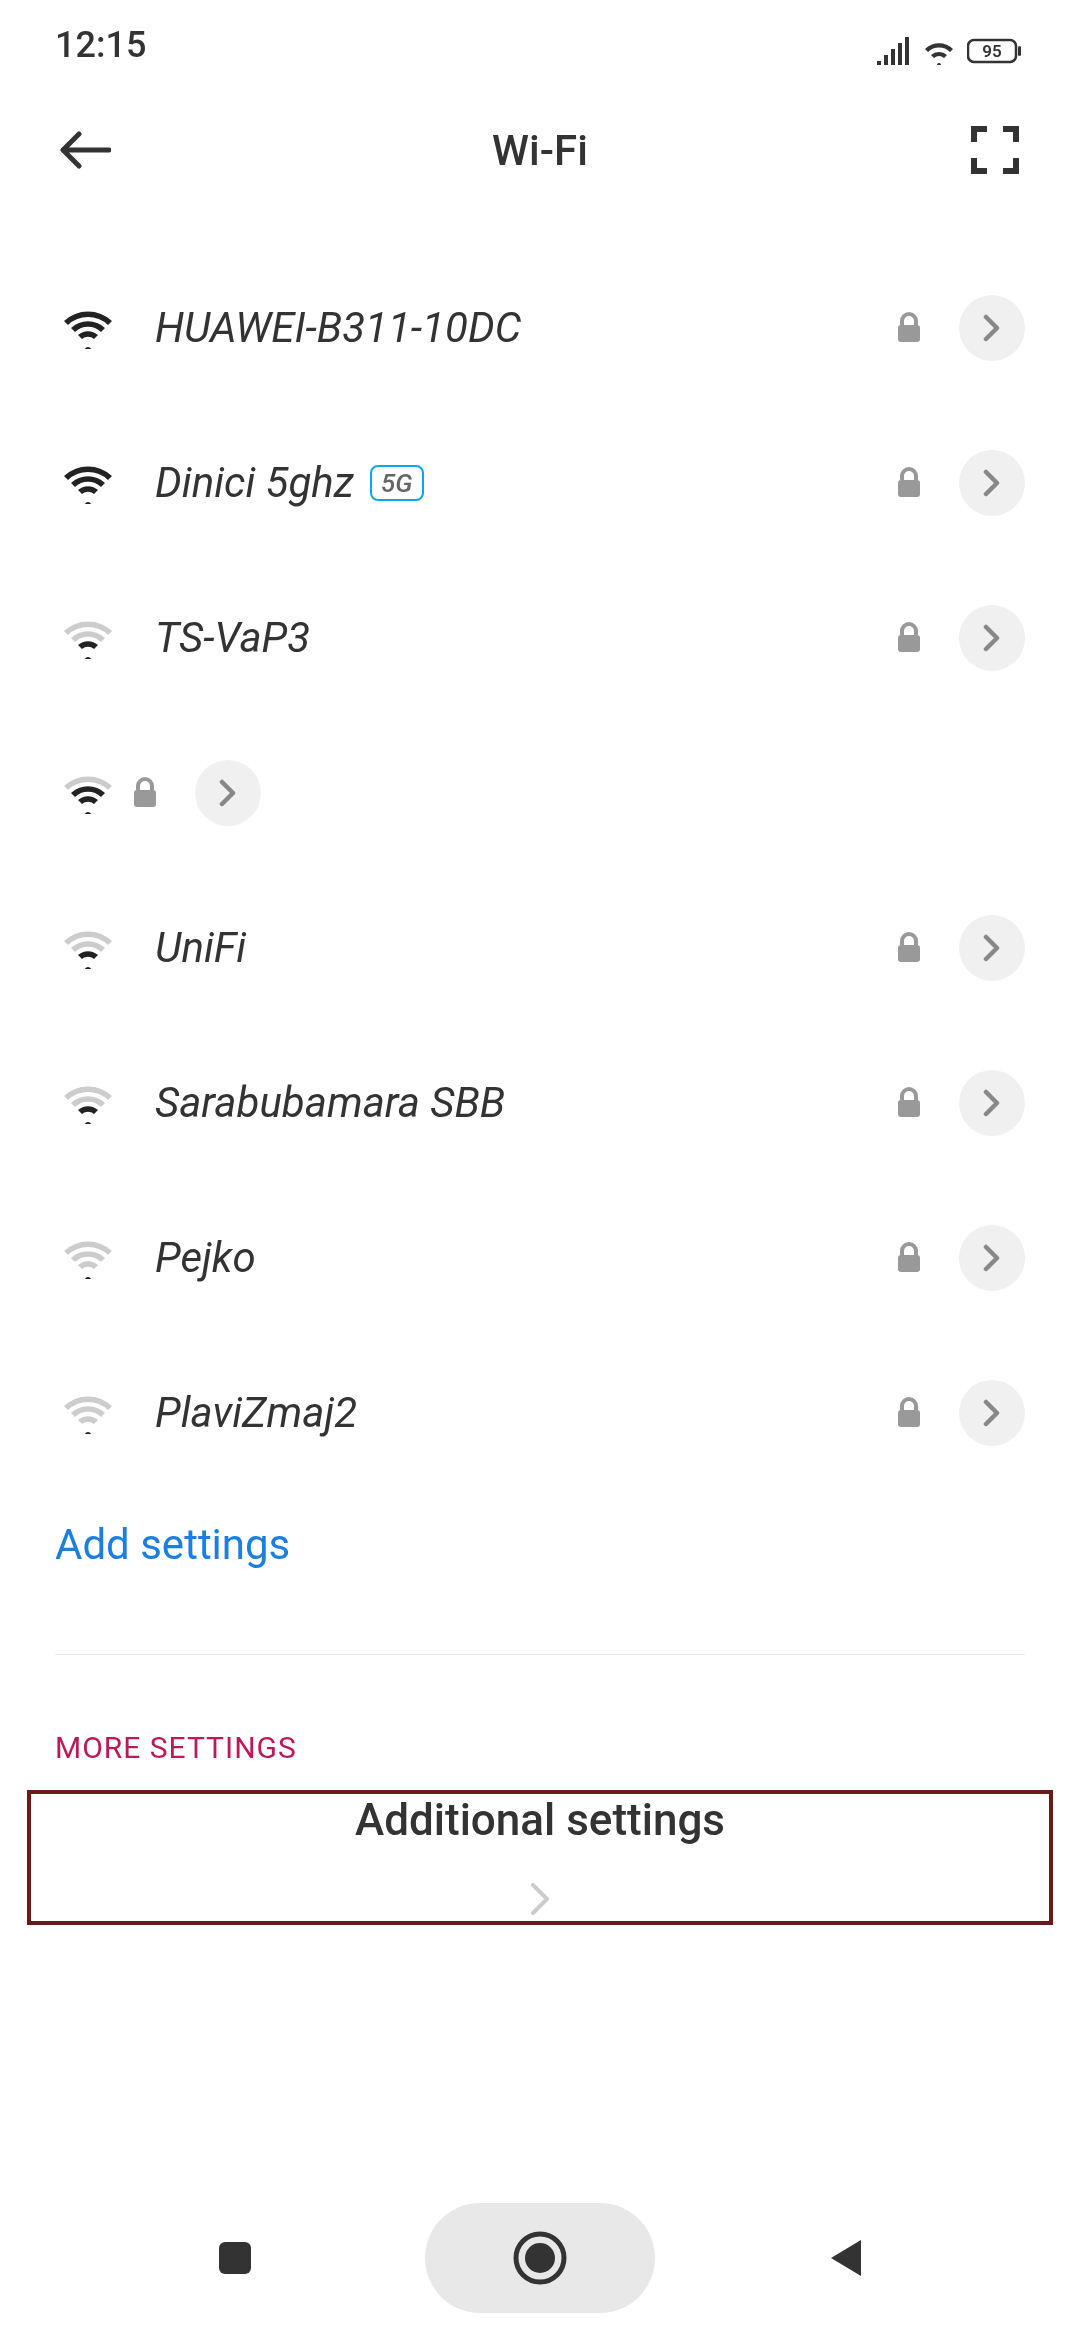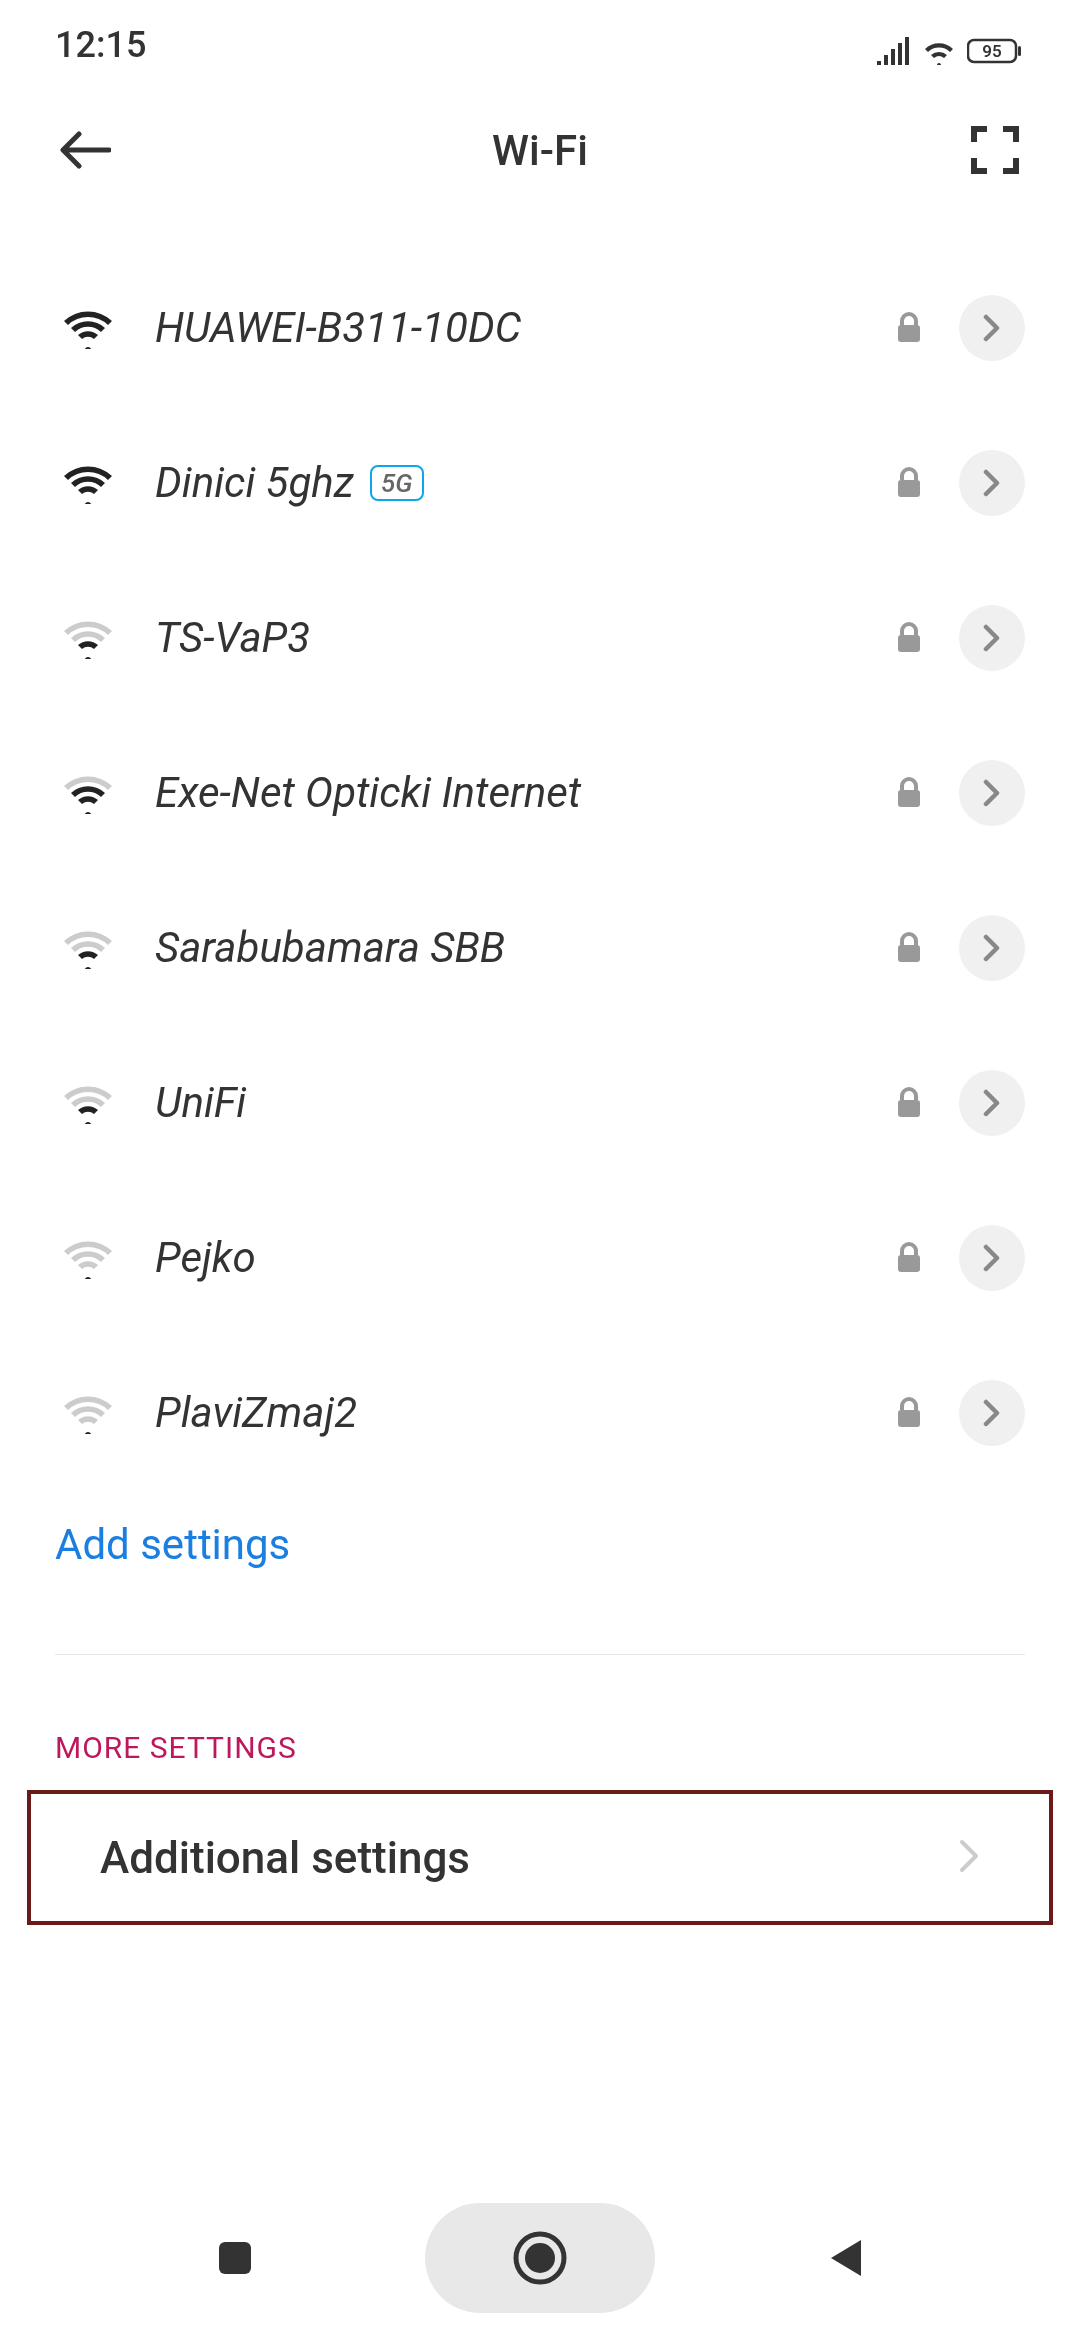--- a/index.html
+++ b/index.html
@@ -124,23 +124,24 @@
     .section-header {
       padding: 75px 55px 20px 55px;
       font-size: 30px;
       color: #be185d;
       letter-spacing: 1px;
     }
     .settings-row {
       display: flex;
       align-items: center;
       justify-content: space-between;
-      padding: 0 69px;
+      padding: 0 52px;
       height: 135px;
       margin: 5px 27px;
+      flex-direction: column;
     }
     .settings-row.highlighted {
       border: 4px solid #6b1a1a;
     }
     .settings-label {
       font-size: 44px;
       font-weight: 500;
       color: #333;
     }
     .nav-bar {
@@ -288,23 +289,20 @@
       </div>
       <div class="network-row">
         <div class="wifi-icon">
           <svg width="52" height="42" viewBox="0 0 52 42">
     <path d="M26 40 a3.5 3.5 0 1 0 0.01 0" fill="#222"></path>
     <path d="M16 28 a15 15 0 0 1 20 0 l-4 4 a9 9 0 0 0 -12 0 z" fill="#222"></path>
     <path d="M9 21 a25 25 0 0 1 34 0 l-4 4 a19 19 0 0 0 -26 0 z" fill="#222"></path>
     <path d="M2 14 a35 35 0 0 1 48 0 l-4 4 a29 29 0 0 0 -40 0 z" fill="#ccc"></path>
   </svg>
         </div>
-        <div class="network-name">
-          <span>Exe-Net Opticki Internet</span>
-        </div>
         <div class="lock-icon">
           <svg width="26" height="32" viewBox="0 0 26 32">
             <rect x="2" y="13" width="22" height="17" rx="3" fill="#999"></rect>
             <path d="M6 13 V9 a7 7 0 0 1 14 0 V13" stroke="#999" stroke-width="4" fill="none"></path>
           </svg>
         </div>
         <div class="details-btn">
           <svg width="18" height="28" viewBox="0 0 18 28">
             <path d="M3 3 L14 14 L3 25" stroke="#888" stroke-width="4.5" fill="none" stroke-linecap="round" stroke-linejoin="round"></path>
           </svg>
@@ -313,45 +311,45 @@
       <div class="network-row">
         <div class="wifi-icon">
           <svg width="52" height="42" viewBox="0 0 52 42">
     <path d="M26 40 a3.5 3.5 0 1 0 0.01 0" fill="#222"></path>
     <path d="M16 28 a15 15 0 0 1 20 0 l-4 4 a9 9 0 0 0 -12 0 z" fill="#222"></path>
     <path d="M9 21 a25 25 0 0 1 34 0 l-4 4 a19 19 0 0 0 -26 0 z" fill="#ccc"></path>
     <path d="M2 14 a35 35 0 0 1 48 0 l-4 4 a29 29 0 0 0 -40 0 z" fill="#ccc"></path>
   </svg>
         </div>
         <div class="network-name">
+          <span>UniFi</span>
+        </div>
+        <div class="lock-icon">
+          <svg width="26" height="32" viewBox="0 0 26 32">
+            <rect x="2" y="13" width="22" height="17" rx="3" fill="#999"></rect>
+            <path d="M6 13 V9 a7 7 0 0 1 14 0 V13" stroke="#999" stroke-width="4" fill="none"></path>
+          </svg>
+        </div>
+        <div class="details-btn">
+          <svg width="18" height="28" viewBox="0 0 18 28">
+            <path d="M3 3 L14 14 L3 25" stroke="#888" stroke-width="4.5" fill="none" stroke-linecap="round" stroke-linejoin="round"></path>
+          </svg>
+        </div>
+      </div>
+      <div class="network-row">
+        <div class="wifi-icon">
+          <svg width="52" height="42" viewBox="0 0 52 42">
+    <path d="M26 40 a3.5 3.5 0 1 0 0.01 0" fill="#222"></path>
+    <path d="M16 28 a15 15 0 0 1 20 0 l-4 4 a9 9 0 0 0 -12 0 z" fill="#222"></path>
+    <path d="M9 21 a25 25 0 0 1 34 0 l-4 4 a19 19 0 0 0 -26 0 z" fill="#ccc"></path>
+    <path d="M2 14 a35 35 0 0 1 48 0 l-4 4 a29 29 0 0 0 -40 0 z" fill="#ccc"></path>
+  </svg>
+        </div>
+        <div class="network-name">
           <span>Sarabubamara SBB</span>
-        </div>
-        <div class="lock-icon">
-          <svg width="26" height="32" viewBox="0 0 26 32">
-            <rect x="2" y="13" width="22" height="17" rx="3" fill="#999"></rect>
-            <path d="M6 13 V9 a7 7 0 0 1 14 0 V13" stroke="#999" stroke-width="4" fill="none"></path>
-          </svg>
-        </div>
-        <div class="details-btn">
-          <svg width="18" height="28" viewBox="0 0 18 28">
-            <path d="M3 3 L14 14 L3 25" stroke="#888" stroke-width="4.5" fill="none" stroke-linecap="round" stroke-linejoin="round"></path>
-          </svg>
-        </div>
-      </div>
-      <div class="network-row">
-        <div class="wifi-icon">
-          <svg width="52" height="42" viewBox="0 0 52 42">
-    <path d="M26 40 a3.5 3.5 0 1 0 0.01 0" fill="#222"></path>
-    <path d="M16 28 a15 15 0 0 1 20 0 l-4 4 a9 9 0 0 0 -12 0 z" fill="#222"></path>
-    <path d="M9 21 a25 25 0 0 1 34 0 l-4 4 a19 19 0 0 0 -26 0 z" fill="#ccc"></path>
-    <path d="M2 14 a35 35 0 0 1 48 0 l-4 4 a29 29 0 0 0 -40 0 z" fill="#ccc"></path>
-  </svg>
-        </div>
-        <div class="network-name">
-          <span>UniFi</span>
         </div>
         <div class="lock-icon">
           <svg width="26" height="32" viewBox="0 0 26 32">
             <rect x="2" y="13" width="22" height="17" rx="3" fill="#999"></rect>
             <path d="M6 13 V9 a7 7 0 0 1 14 0 V13" stroke="#999" stroke-width="4" fill="none"></path>
           </svg>
         </div>
         <div class="details-btn">
           <svg width="18" height="28" viewBox="0 0 18 28">
             <path d="M3 3 L14 14 L3 25" stroke="#888" stroke-width="4.5" fill="none" stroke-linecap="round" stroke-linejoin="round"></path>

